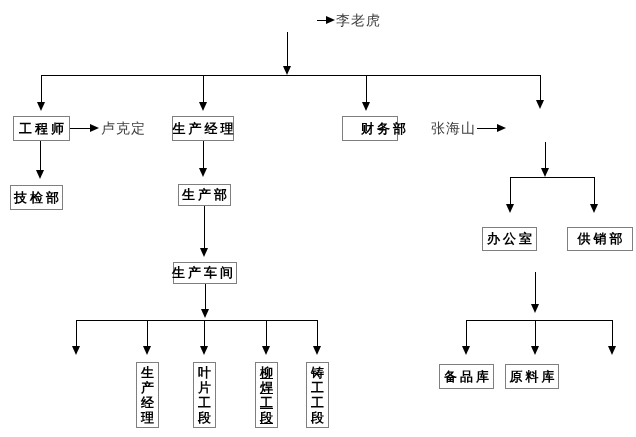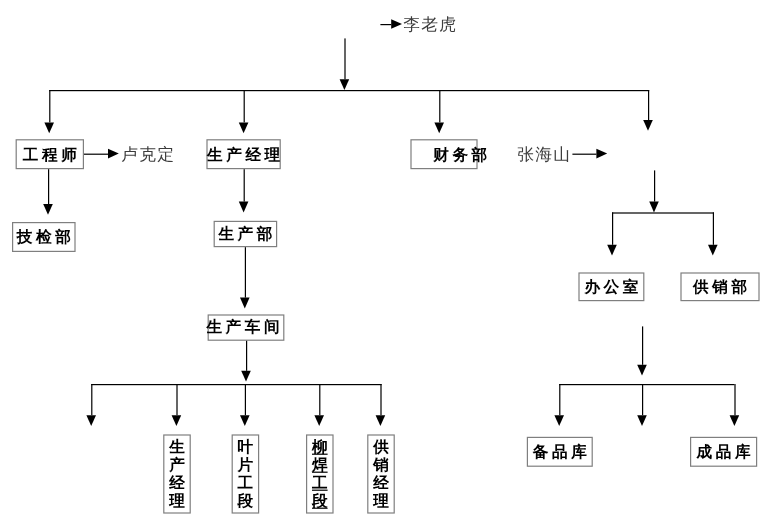--- a/index.html
+++ b/index.html
@@ -119,21 +119,21 @@
   <div class="vnode" style="left:136px;top:362px;width:23px;height:66px;">
     <div class="vtxt">生产经理</div>
   </div>
   <div class="vnode" style="left:193px;top:362px;width:23px;height:66px;">
     <div class="vtxt">叶片工段</div>
   </div>
   <div class="vnode" style="left:255px;top:362px;width:23px;height:66px;text-decoration:underline;">
     <div class="vtxt">柳焊工段</div>
   </div>
   <div class="vnode" style="left:306px;top:362px;width:23px;height:66px;">
-    <div class="vtxt">供销经理</div>
+    <div class="vtxt">铸工工段</div>
   </div>
 
   <div class="vl" style="left:545px;top:142px;height:26px;"></div>
   <div class="ad" style="left:541px;top:168px;"></div>
   <div class="hl" style="left:510px;top:177px;width:85px;"></div>
 
   <div class="vl" style="left:510px;top:177px;height:27px;"></div>
   <div class="ad" style="left:506px;top:204px;"></div>
   <div class="vl" style="left:594px;top:177px;height:27px;"></div>
   <div class="ad" style="left:590px;top:204px;"></div>
@@ -152,17 +152,17 @@
   <div class="vl" style="left:466px;top:320px;height:26px;"></div>
   <div class="ad" style="left:462px;top:346px;"></div>
   <div class="vl" style="left:535px;top:320px;height:26px;"></div>
   <div class="ad" style="left:531px;top:346px;"></div>
   <div class="vl" style="left:612px;top:320px;height:26px;"></div>
   <div class="ad" style="left:608px;top:346px;"></div>
 
   <div class="node" style="left:439px;top:364px;width:55px;height:25px;">
     <span>备品库</span>
   </div>
-  <div class="node" style="left:575px;top:364px;width:56px;height:25px;">
-    <span>成品库</span>
+  <div class="node" style="left:505px;top:364px;width:54px;height:25px;">
+    <span>原料库</span>
   </div>
 
 </div>
 
 </body></html>

